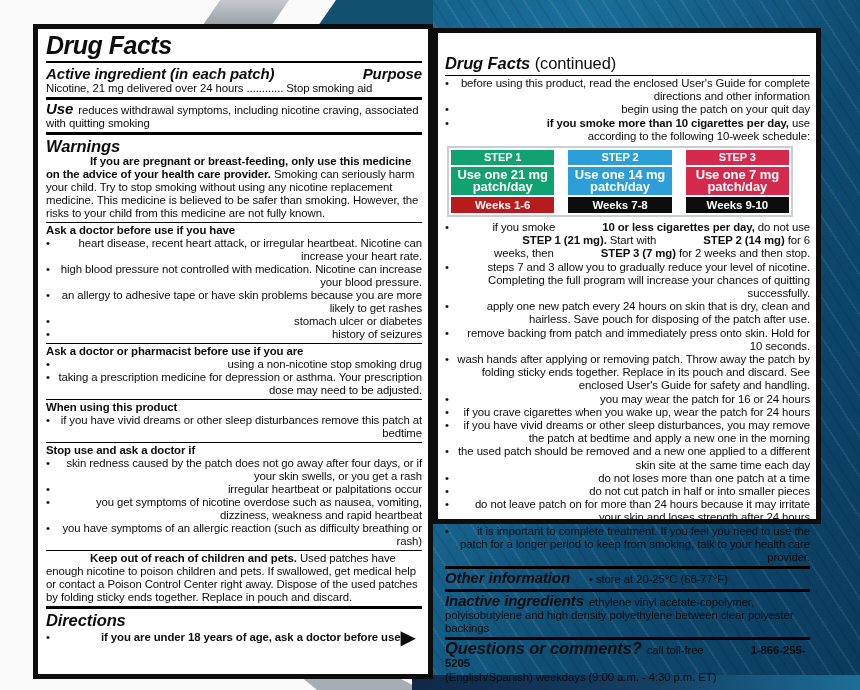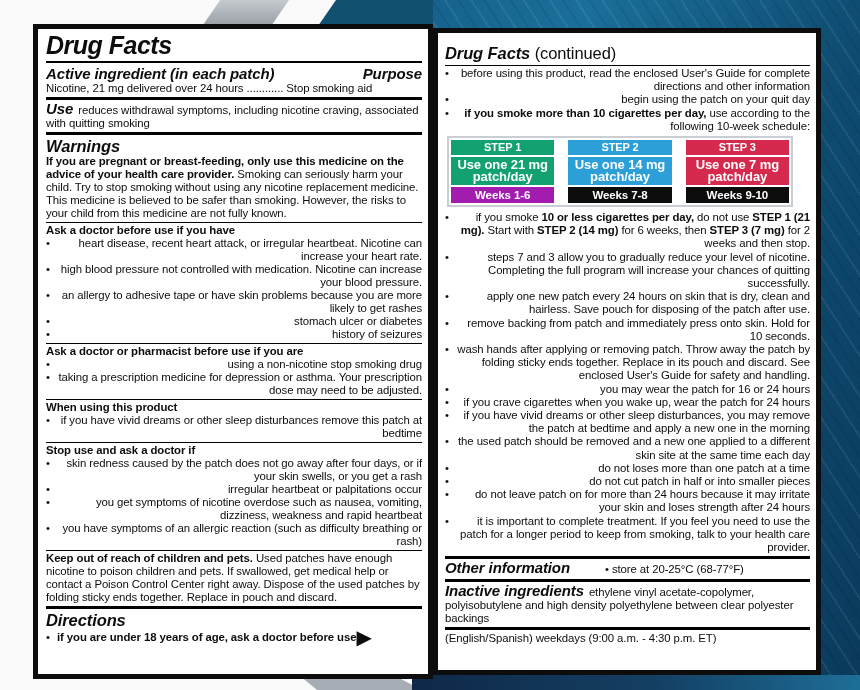--- a/index.html
+++ b/index.html
@@ -20,24 +20,24 @@
   .gray-ribbon{position:absolute;left:203px;top:0;width:86px;height:25px;
     background:linear-gradient(#c6cacf,#9aa0a7);clip-path:polygon(20% 0,100% 0,80% 100%,0 100%);}
   .band-gray{position:absolute;left:300px;top:676px;width:122px;height:14px;background:#a7adb4;
     clip-path:polygon(0 0,78% 0,100% 100%,14% 100%);}
   .band-navy{position:absolute;left:412px;top:675px;width:448px;height:15px;
     background:linear-gradient(90deg,#0f2848,#144064 55%,#1d6e97);}
 
   .panel{position:absolute;background:#ffffff;border:5px solid #0d0d0d;box-sizing:border-box;}
   .panel-left{left:33px;top:24px;width:400px;height:655px;padding:2px 6px 2px 8px;
     font-size:11.4px;line-height:13px;letter-spacing:-0.1px;}
-  .panel-right{left:433px;top:28px;width:388px;height:647px;padding:10px 6px 2px 7px;
+  .panel-right{left:433px;top:28px;width:388px;height:496px;padding:20px 6px 2px 7px;
     font-size:11.4px;line-height:13.2px;letter-spacing:-0.1px;}
 
-  .b{font-weight:bold;}
+  .b{font-weight:bold;margin-left:44px;}
   .title{font-style:italic;font-weight:bold;font-size:25px;line-height:27px;letter-spacing:-0.5px;padding-top:1px;}
   .rule2{border-top:2px solid #000;margin:2px 0;}
   .rule{border-top:1.5px solid #000;margin:1.5px 0;}
   .rule3{border-top:3.5px solid #000;margin:2px 0;}
 
   .sec-head-row{display:flex;justify-content:space-between;align-items:baseline;
     font-style:italic;font-weight:bold;font-size:15px;line-height:17px;}
   .ihead{font-style:italic;font-weight:bold;font-size:15px;margin-right:5px;}
   .big-head{font-style:italic;font-weight:bold;font-size:16.5px;line-height:18px;}
   .sh{font-weight:bold;}
@@ -49,21 +49,21 @@
 
   .r-title{font-size:16.5px;line-height:20px;}
   .dfb{font-style:italic;font-weight:bold;}
 
   .steps{display:flex;gap:14px;border:2px solid #c9ced4;background:#fff;padding:2px;margin:3px 2px 4px 2px;width:346px;box-sizing:border-box;}
   .scol{flex:1;display:flex;flex-direction:column;gap:2px;text-align:center;color:#fff;font-weight:bold;}
   .sh1{font-size:11px;line-height:15px;}
   .sh2{font-size:13px;line-height:11.5px;padding:2px 0 3px 0;}
   .sh3{font-size:11.5px;line-height:16px;}
 
-  .other-row{display:flex;align-items:baseline;gap:16px;}
+  .other-row{display:flex;align-items:baseline;}
   .or-b{margin-left:14px;}
   .dir-row{display:flex;align-items:center;}
   .dir-row .li{flex:1;}
   .arrow{font-size:20px;line-height:16px;margin-right:2px;font-family:"DejaVu Sans",sans-serif;}
   .q-head{font-style:italic;font-weight:bold;font-size:16.5px;margin-right:5px;}
 </style>
 </head>
 <body>
 
 <div class="bg-streaks"></div>
@@ -193,21 +193,21 @@
       <div class="li">
         <span class="dot">•</span>
         <span class="bt"><span class="b">if you smoke more than 10 cigarettes per day,</span><span> use according to the following 10-week schedule:</span></span>
       </div>
     </div>
 
   <div class="steps">
     <div class="scol">
       <div class="sh1" style="background: rgb(18, 161, 112);">STEP 1</div>
       <div class="sh2" style="background: rgb(18, 161, 112);">Use one 21 mg patch/day</div>
-      <div class="sh3" style="background: #a21caf;">Weeks 1-6</div>
+      <div class="sh3" style="background: #b91c1c;">Weeks 1-6</div>
     </div>
     <div class="scol">
       <div class="sh1" style="background: rgb(44, 158, 216);">STEP 2</div>
       <div class="sh2" style="background: rgb(44, 158, 216);">Use one 14 mg patch/day</div>
       <div class="sh3" style="background: rgb(12, 12, 12);">Weeks 7-8</div>
     </div>
     <div class="scol">
       <div class="sh1" style="background: rgb(213, 42, 77);">STEP 3</div>
       <div class="sh2" style="background: rgb(213, 42, 77);">Use one 7 mg patch/day</div>
       <div class="sh3" style="background: rgb(12, 12, 12);">Weeks 9-10</div>
@@ -272,14 +272,15 @@
 
   <div class="other-row">
     <span class="ihead">Other information</span>
     <span class="or-b"><span>•</span> <span>store at 20-25°C (68-77°F)</span></span>
   </div>
   <div class="rule3"></div>
 
   <p class="p"><span class="ihead">Inactive ingredients</span><span>ethylene vinyl acetate-copolymer, polyisobutylene and high density polyethylene between clear polyester backings</span></p>
   <div class="rule3"></div>
 
+  <p class="p"><span class="q-head">Questions or comments?</span><span><span>call toll-free </span><span class="b">1-866-255-5205</span></span></p>
   <div class="p">(English/Spanish) weekdays (9:00 a.m. - 4:30 p.m. ET)</div>
 </div>
 
 </body></html>

